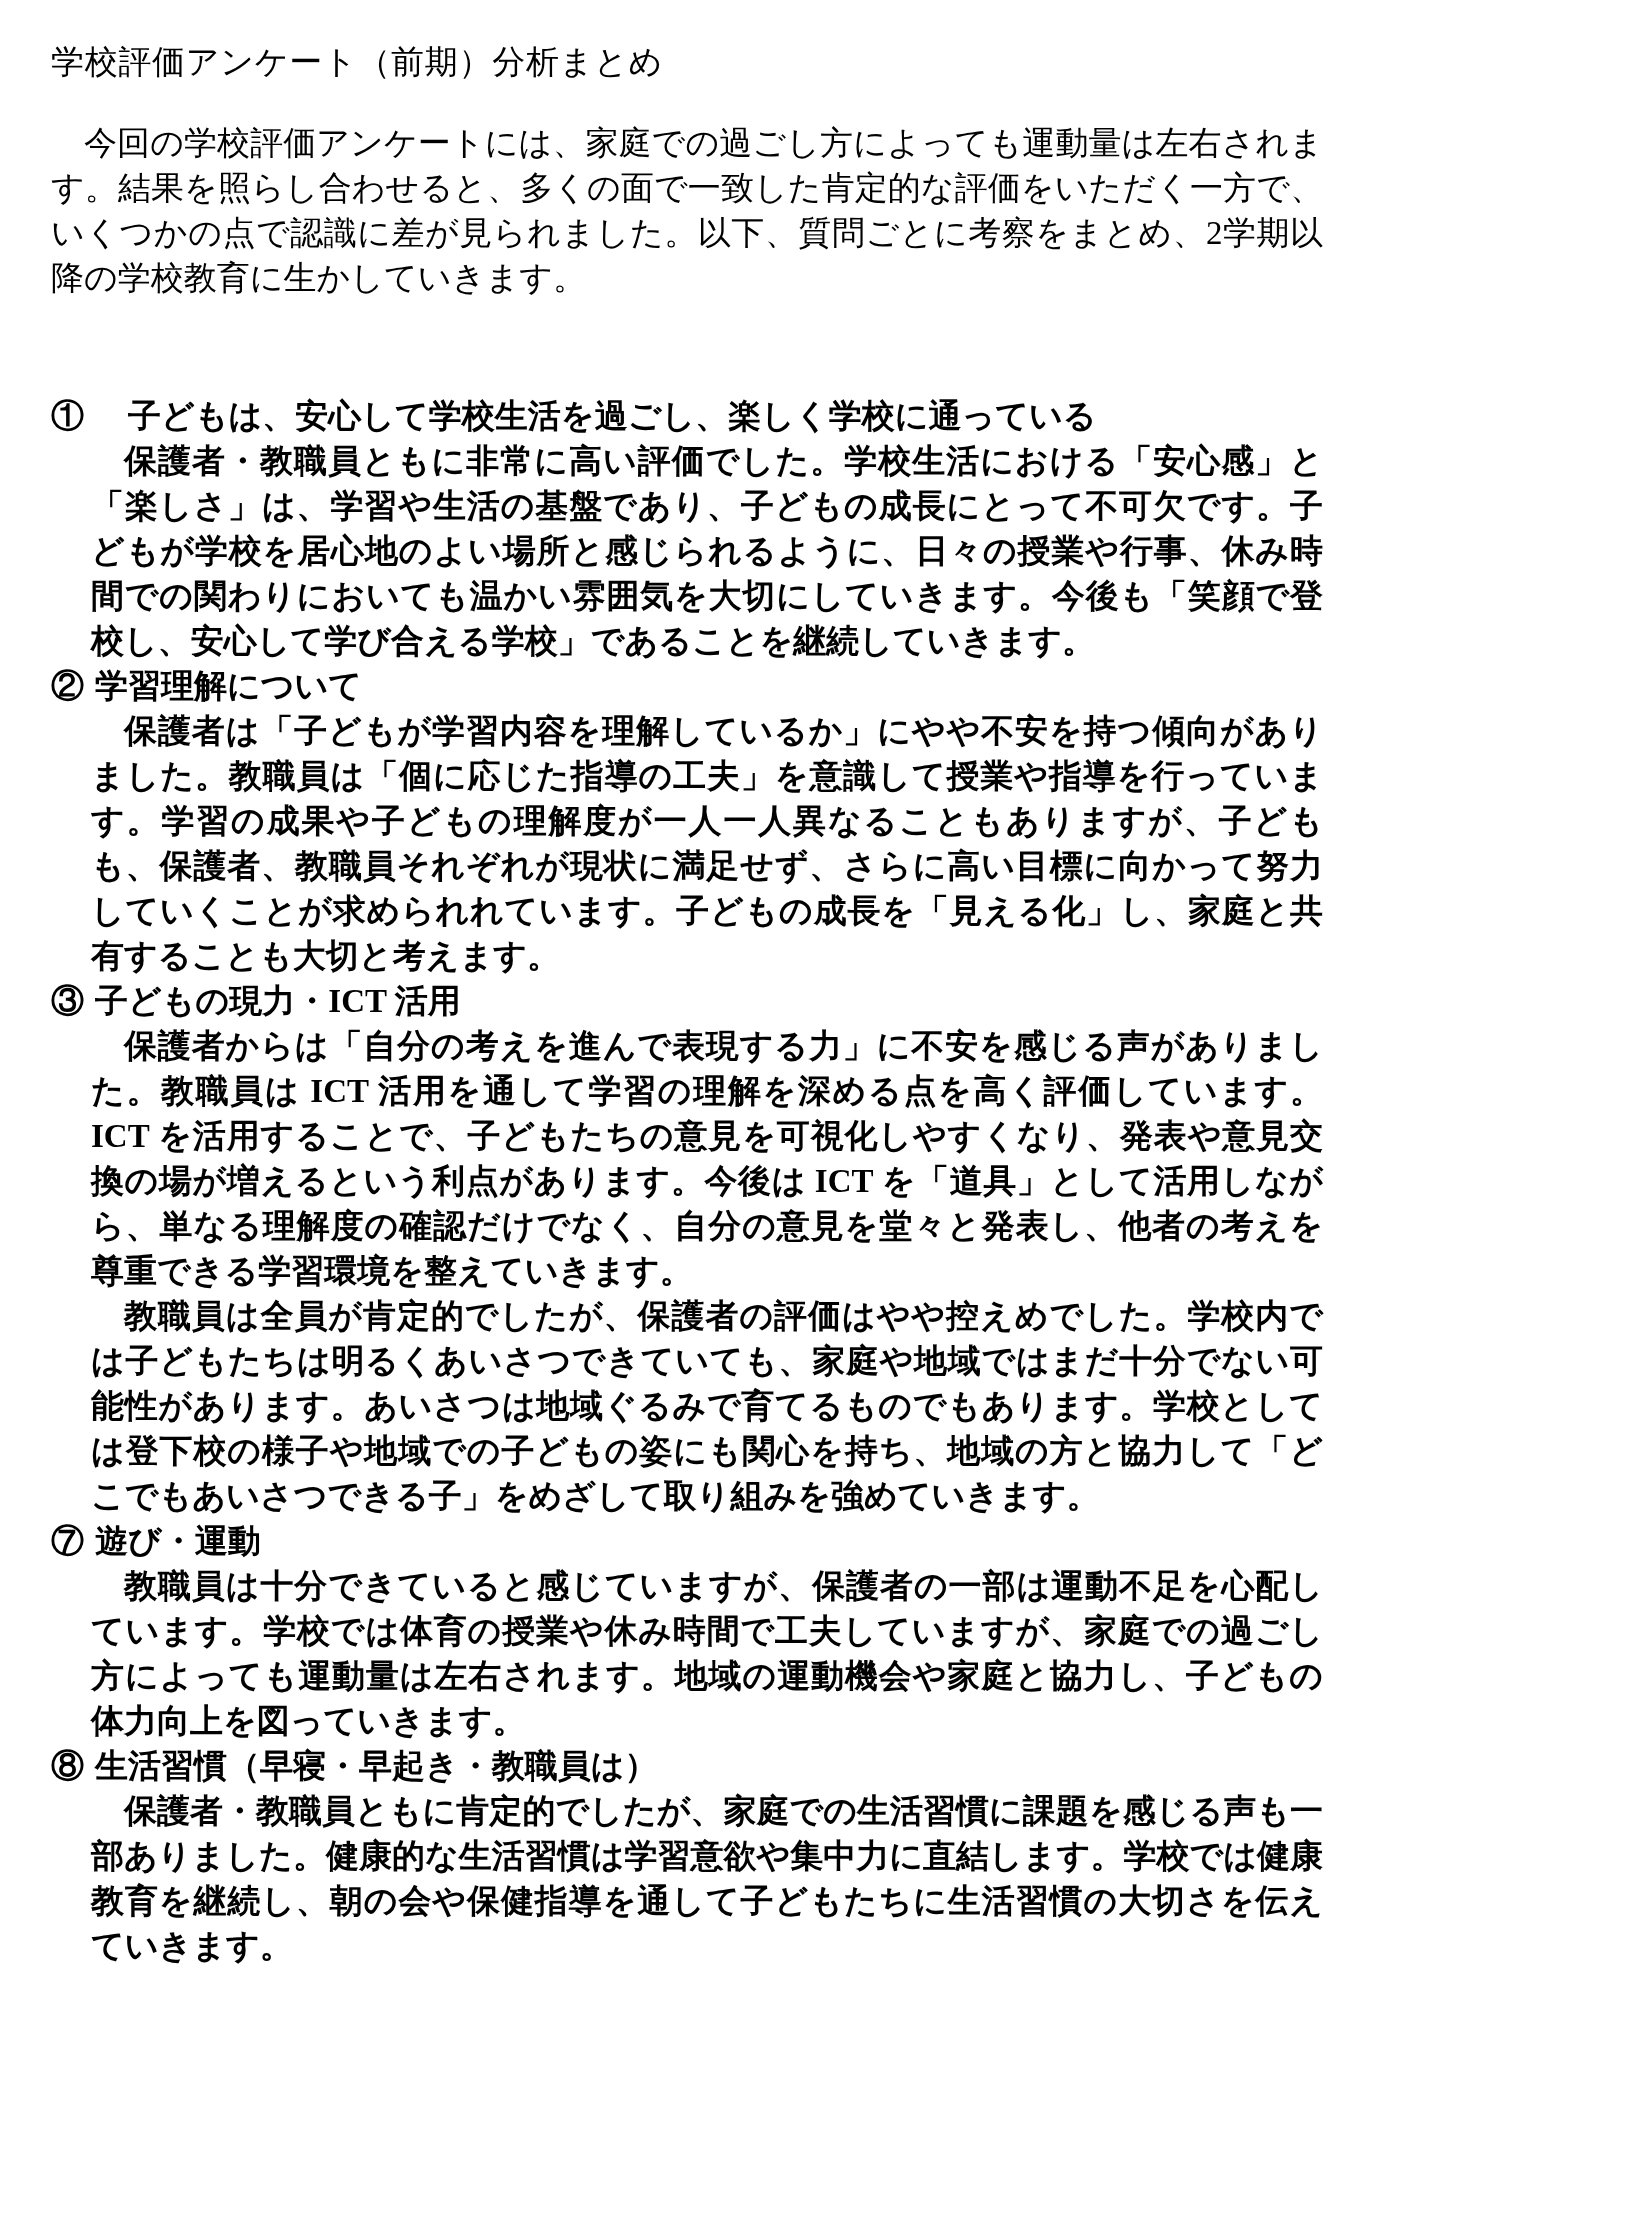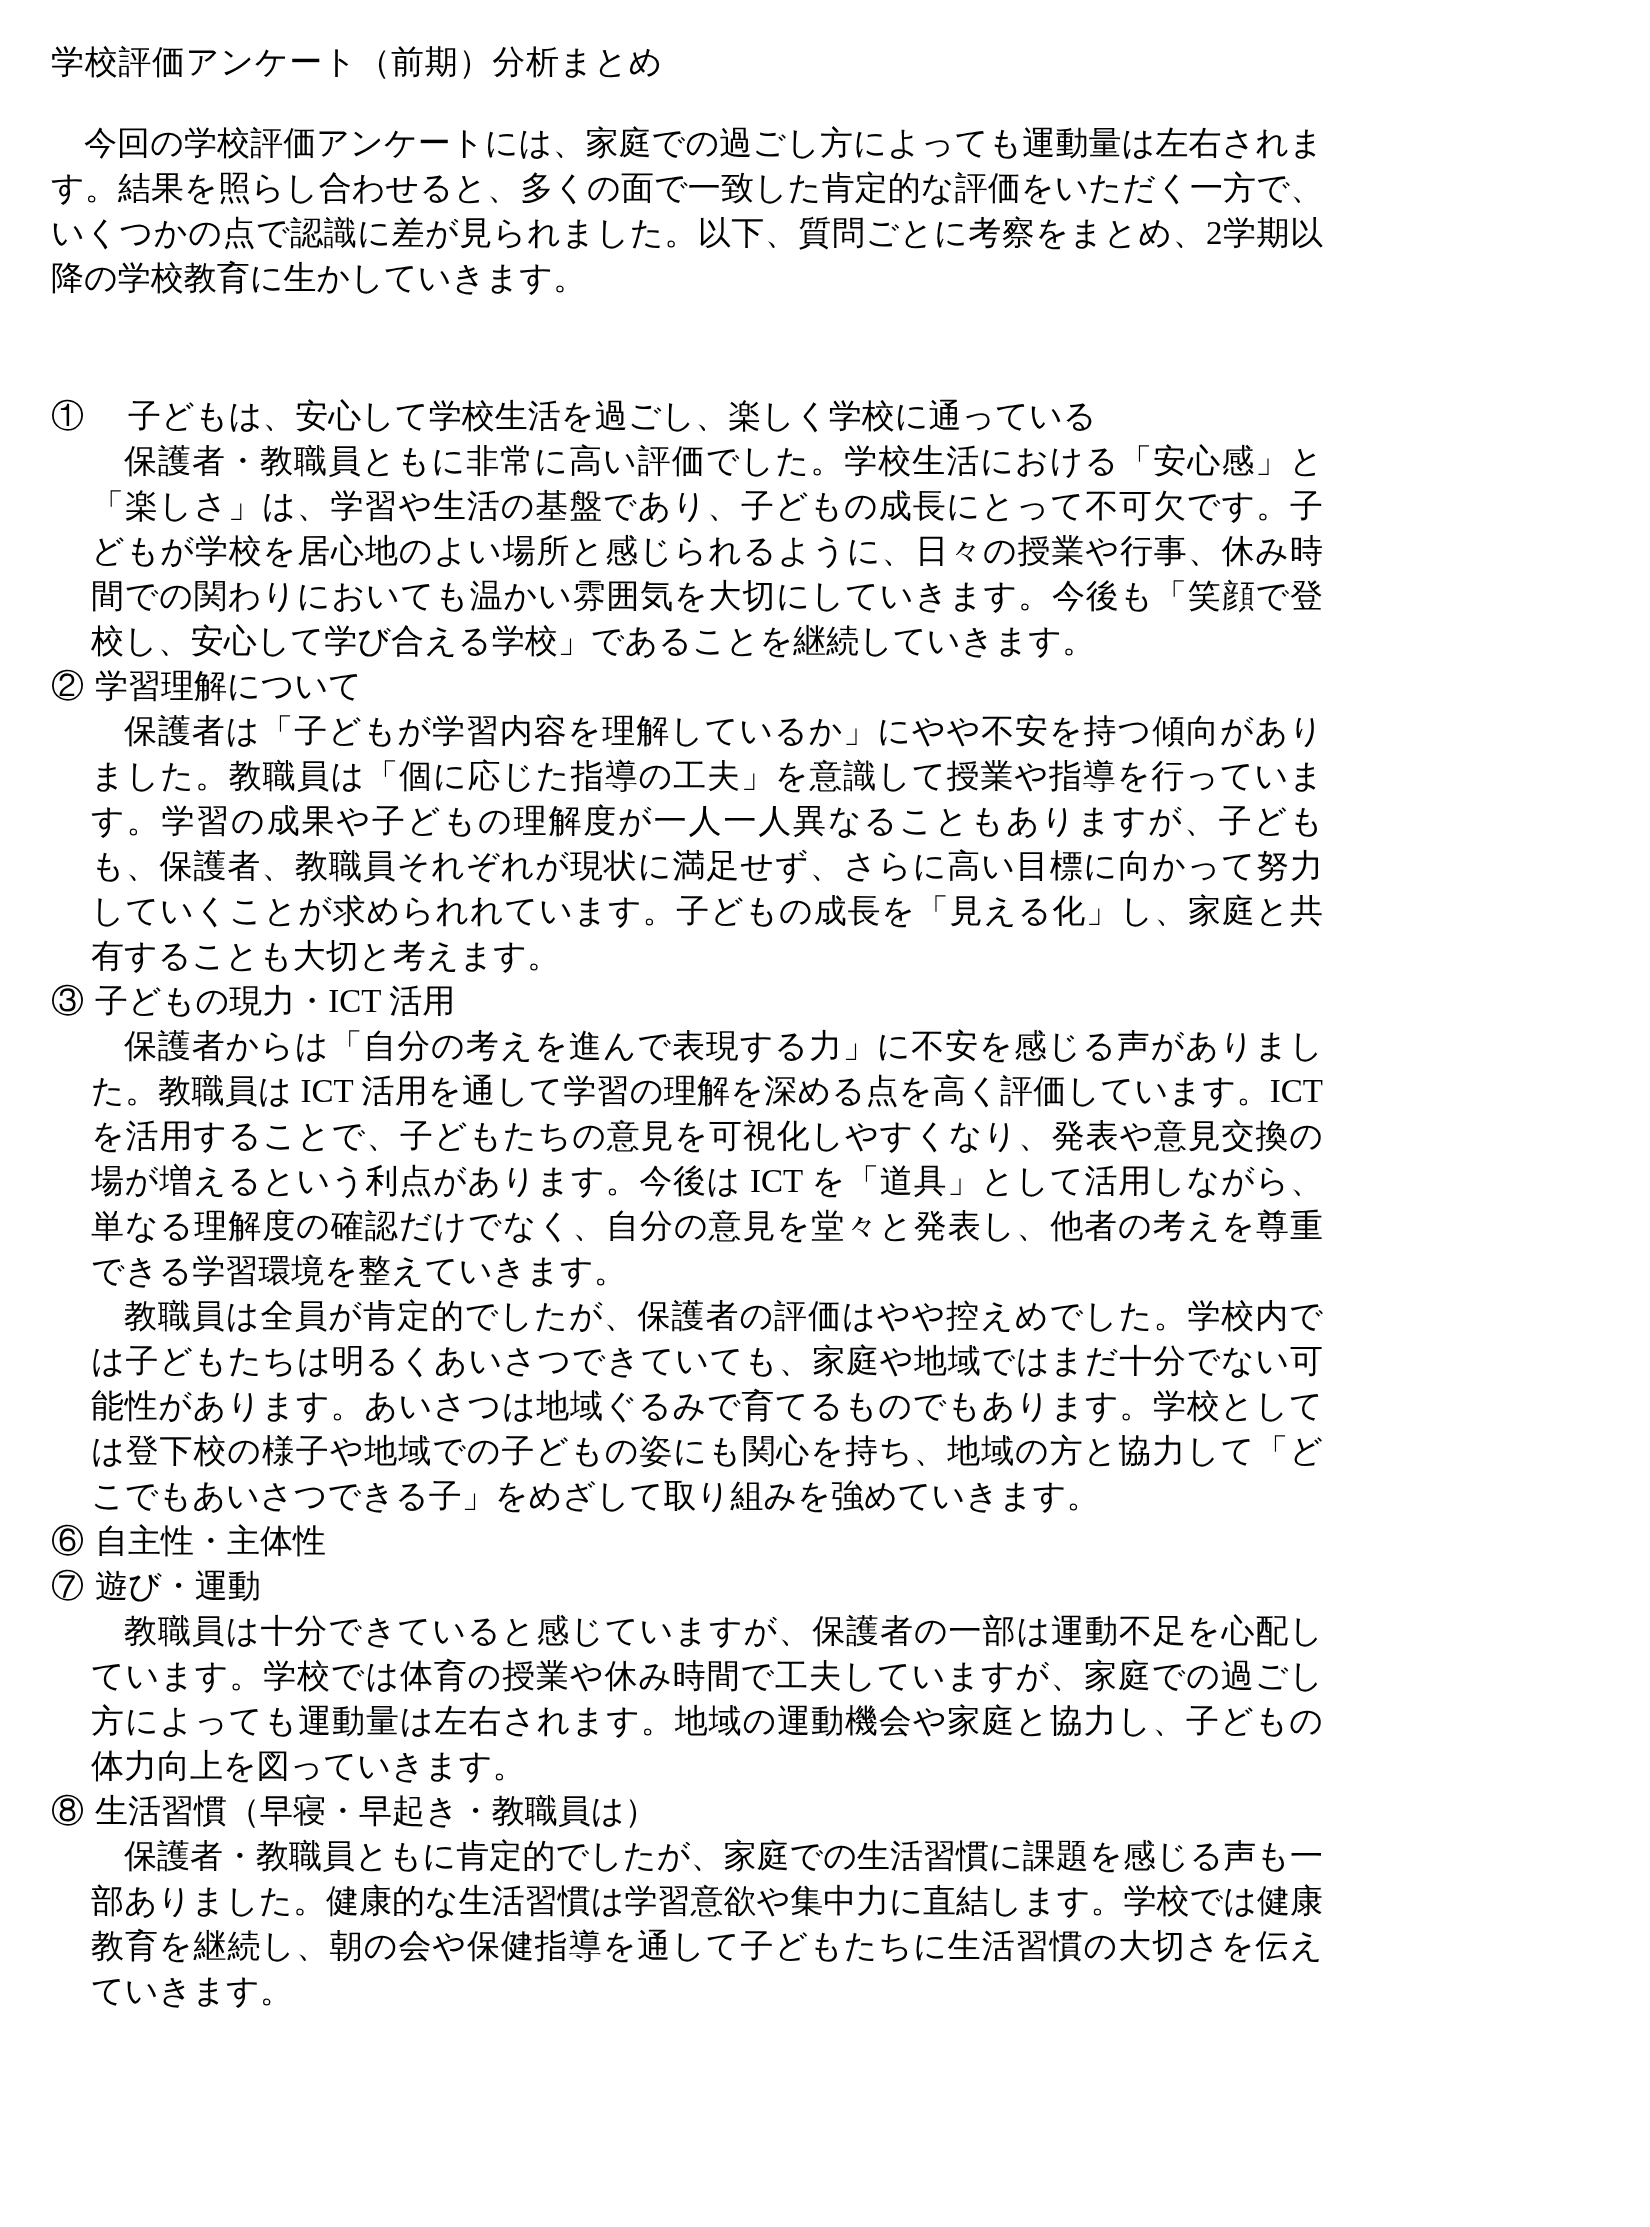--- a/index.html
+++ b/index.html
@@ -26,20 +26,21 @@
     font-weight: normal;
     letter-spacing: 0.7px;
   }
   .intro {
     margin: 36px 0 0 0;
     text-indent: 1em;
     text-align: justify;
   }
   .sections {
     margin-top: 93px;
+    font-weight: bold;
   }
   .section-heading {
     margin: 0;
   }
   .section-number {
     display: inline-block;
     margin-right: 11px;
   }
   .section-body {
     margin: 0 0 0 40px;
@@ -72,21 +73,20 @@
       <div class="section-heading"><span class="section-number">③</span><span class="section-heading-text">子どもの現力・ICT 活用</span></div>
       <p class="section-body">保護者からは「自分の考えを進んで表現する力」に不安を感じる声がありました。教職員は ICT 活用を通して学習の理解を深める点を高く評価しています。ICT を活用することで、子どもたちの意見を可視化しやすくなり、発表や意見交換の場が増えるという利点があります。今後は ICT を「道具」として活用しながら、単なる理解度の確認だけでなく、自分の意見を堂々と発表し、他者の考えを尊重できる学習環境を整えていきます。</p>
     </div>
 
     <div class="section">
       <p class="section-body">教職員は全員が肯定的でしたが、保護者の評価はやや控えめでした。学校内では子どもたちは明るくあいさつできていても、家庭や地域ではまだ十分でない可能性があります。あいさつは地域ぐるみで育てるものでもあります。学校としては登下校の様子や地域での子どもの姿にも関心を持ち、地域の方と協力して「どこでもあいさつできる子」をめざして取り組みを強めていきます。</p>
     </div>
 
 
     <div class="section">
-      <div class="section-heading"><span class="section-number">⑥</span><span class="section-heading-text">自主性・主体性</span></div>
     </div>
 
     <div class="section">
       <div class="section-heading"><span class="section-number">⑦</span><span class="section-heading-text">遊び・運動</span></div>
       <p class="section-body">教職員は十分できていると感じていますが、保護者の一部は運動不足を心配しています。学校では体育の授業や休み時間で工夫していますが、家庭での過ごし方によっても運動量は左右されます。地域の運動機会や家庭と協力し、子どもの体力向上を図っていきます。</p>
     </div>
 
     <div class="section">
       <div class="section-heading"><span class="section-number">⑧</span><span class="section-heading-text">生活習慣（早寝・早起き・教職員は）</span></div>
       <p class="section-body">保護者・教職員ともに肯定的でしたが、家庭での生活習慣に課題を感じる声も一部ありました。健康的な生活習慣は学習意欲や集中力に直結します。学校では健康教育を継続し、朝の会や保健指導を通して子どもたちに生活習慣の大切さを伝えていきます。</p>

